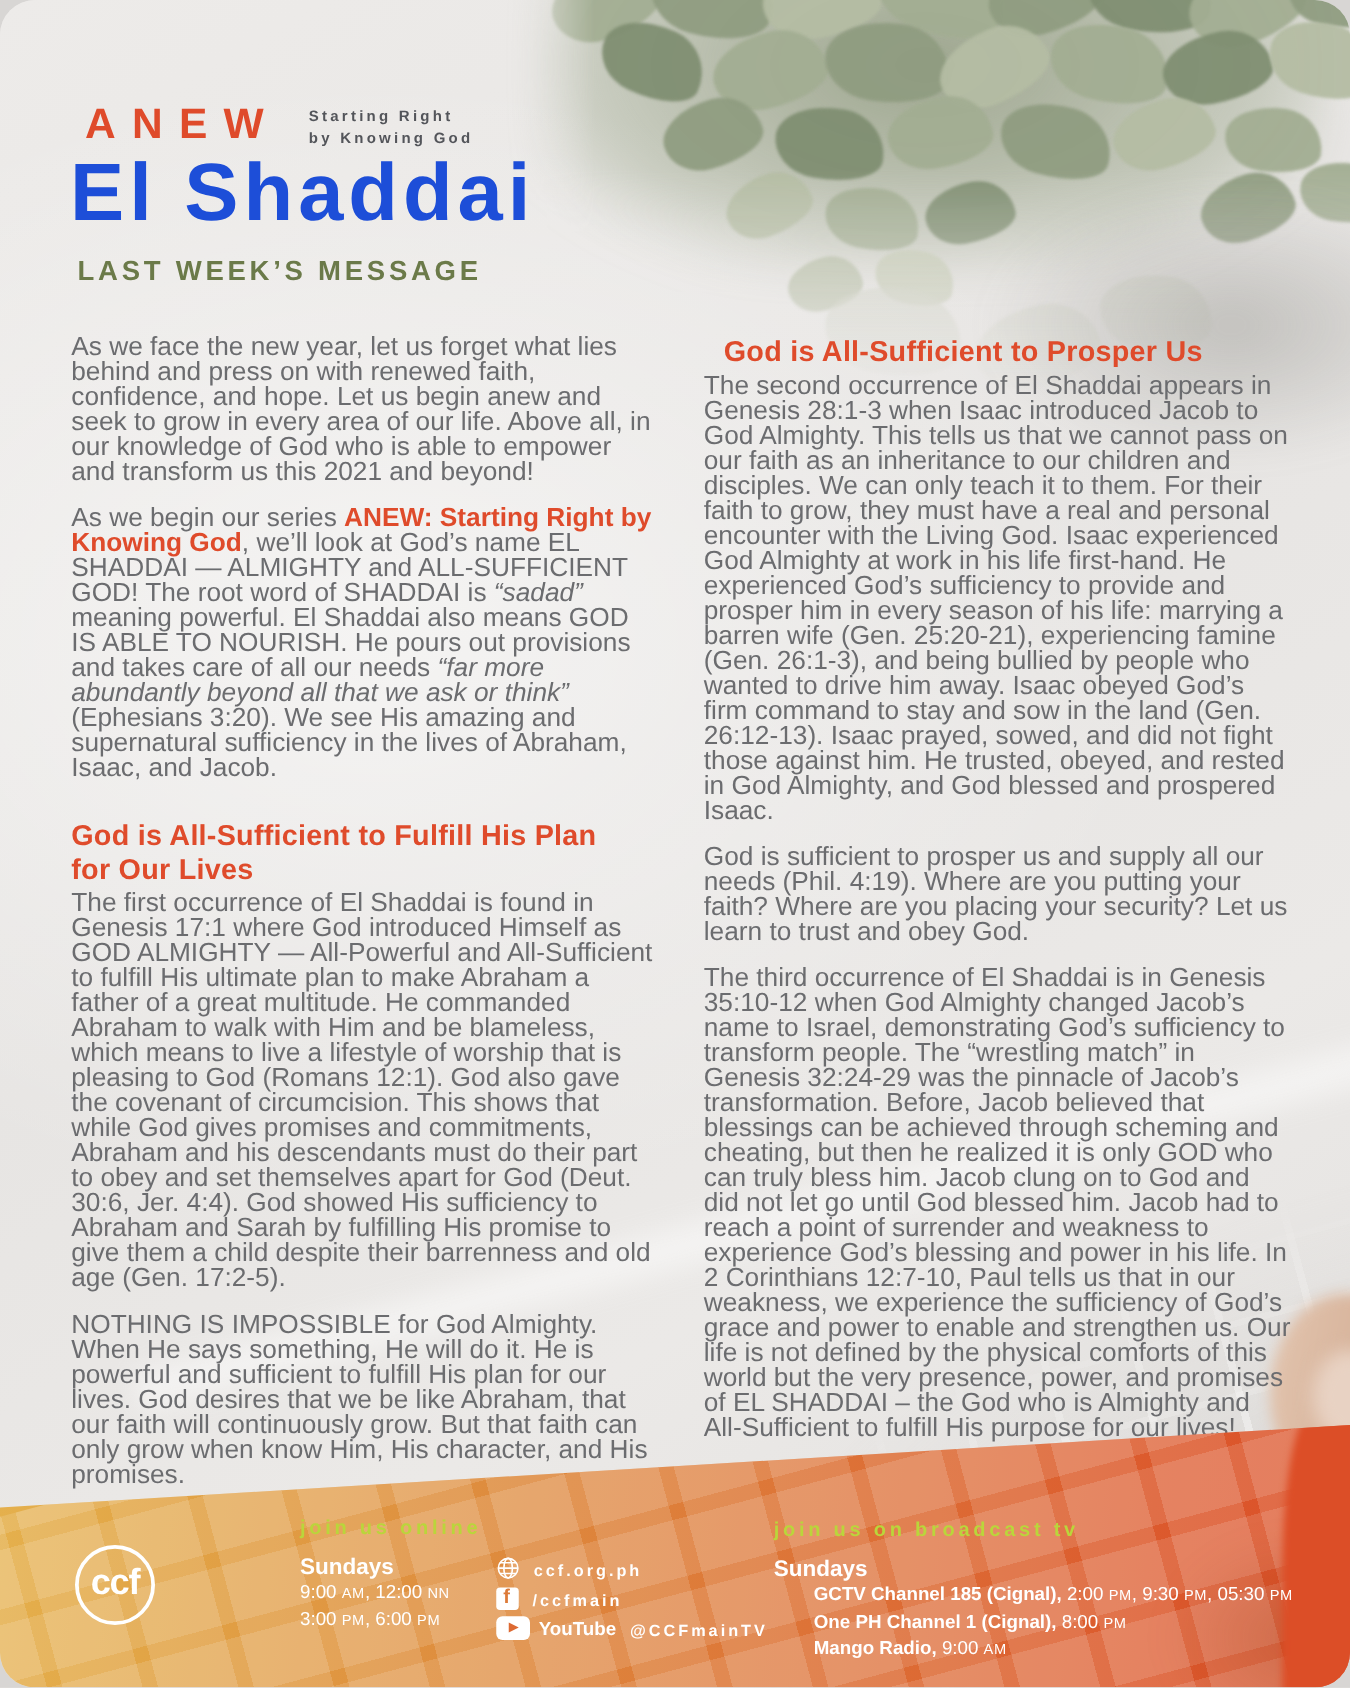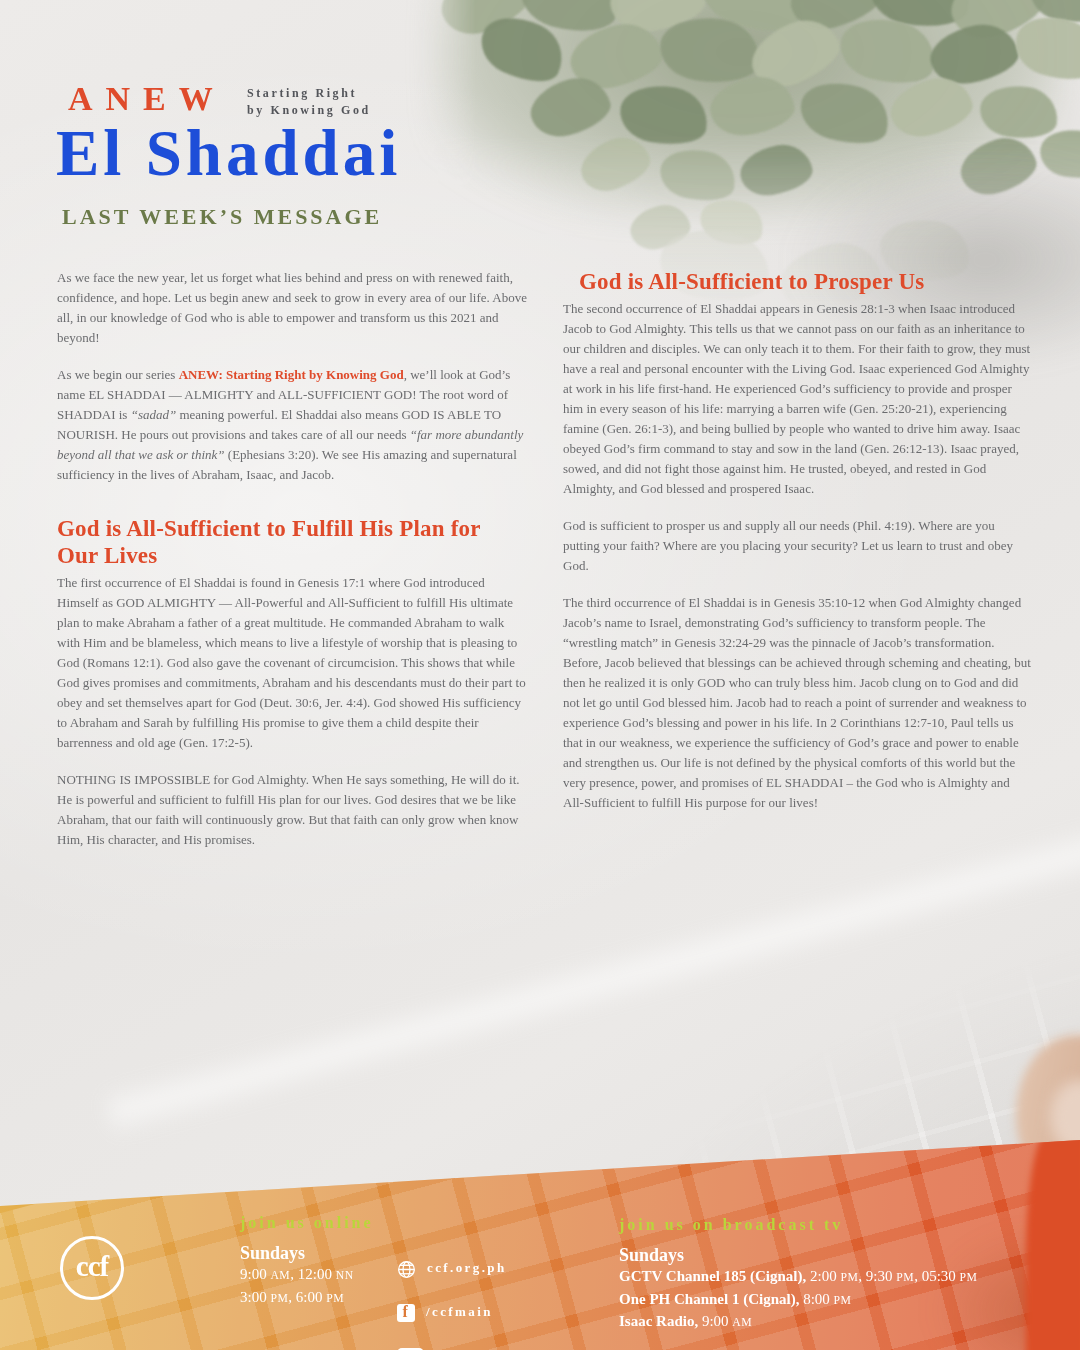--- a/index.html
+++ b/index.html
@@ -1,17 +1,17 @@
 <!DOCTYPE html>
 <html><head>
 <meta charset="utf-8">
 <style>
   html,body{margin:0;padding:0;background:#d8d6d4;}
   .page{position:relative;width:1080px;height:1350px;overflow:hidden;
-        font-family:Liberation Serif, serif;background:#e9e7e5;}
+        font-family:Liberation Sans, sans-serif;background:#e9e7e5;border-radius:28px;}
   
   .bg{position:absolute;inset:0;
       background:
         radial-gradient(900px 650px at 28% 38%, rgba(255,255,255,.55), transparent 70%),
         linear-gradient(150deg,#edebe9 0%,#e7e5e3 45%,#ebe9e7 70%,#e2e0de 100%);}
   
   .plant-outer{position:absolute;left:400px;top:-40px;width:690px;height:390px;
       -webkit-mask-image:linear-gradient(to right, transparent 0%, #000 11%);
       mask-image:linear-gradient(to right, transparent 0%, #000 11%);}
   .plant-inner{position:absolute;inset:0;
@@ -44,28 +44,28 @@
   .tagline{position:absolute;left:247px;top:85px;font-size:12px;font-weight:bold;
       letter-spacing:2.6px;line-height:17px;color:#53555a;}
   .title{position:absolute;left:56px;top:116px;font-size:65px;font-weight:bold;
       letter-spacing:4px;color:#1d4ed8;}
   .subtitle{position:absolute;left:62px;top:204px;font-size:22px;font-weight:bold;
       letter-spacing:3px;color:#6b7a49;}
   
   .col{position:absolute;top:268px;width:470px;display:flex;flex-direction:column;}
   .col-left{left:57px;}
   .col-right{left:563px;}
-  .body-p{font-size:13px;line-height:20px;color:#6b6c6f;margin:0 0 17px;}
+  .body-p{font-size:21px;line-height:20px;color:#6b6c6f;margin:0 0 17px;}
   .sec-h{font-size:23px;font-weight:bold;line-height:27px;color:#df4b2b;margin:13px 0 4px;letter-spacing:.2px;}
   .sec-h:first-child{margin-top:0;margin-left:16px;}
   .col-left .sec-h{max-width:445px;}
   .col-right .sec-h{white-space:nowrap;}
   .run-rb{color:#df4b2b;font-weight:bold;}
   .run-i{font-style:italic;}
-  .run-b{font-weight:bold;}
+  .run-b{font-weight:bold;margin-left:32px;}
   .run-sc{font-size:.78em;letter-spacing:.5px;text-align:right;}
   
   .band{position:absolute;inset:0;clip-path:polygon(0 1206px,1080px 1140px,1080px 1350px,0 1350px);}
   .band-bg{position:absolute;inset:0;
       background:linear-gradient(97deg,#e8bd55 0%,#e2a546 22%,#de8a3d 45%,#dd6f36 68%,#dc5a2d 86%,#db4f28 100%);}
   .band-keys{position:absolute;left:-100px;top:1060px;width:1400px;height:420px;
       transform:rotate(-15deg);opacity:.9;
       background:
         repeating-linear-gradient(90deg, rgba(255,255,255,.16) 0 62px, transparent 62px 74px),
         repeating-linear-gradient(0deg, rgba(255,255,255,.14) 0 46px, transparent 46px 58px);}
@@ -77,21 +77,21 @@
   .logo{position:absolute;left:60px;top:1236px;width:64px;height:64px;border:3.5px solid #fff;
       border-radius:50%;display:flex;align-items:center;justify-content:center;
       color:#fff;font-size:29px;font-weight:bold;letter-spacing:-1px;padding-bottom:3px;box-sizing:border-box;}
   .f-block{position:absolute;color:#fff;}
   .f-online{left:240px;top:1214px;}
   .f-broadcast{left:619px;top:1216px;}
   .f-heading{font-size:16px;font-weight:bold;letter-spacing:3px;color:#bad53b;margin-bottom:11px;}
   .f-day{font-size:18px;font-weight:bold;line-height:21px;}
   .f-line{font-size:15px;line-height:20.5px;}
   .f-social{position:absolute;left:397px;top:1240px;color:#fff;}
-  .s-row{display:flex;align-items:flex-start;height:24px;margin-top:20px;}
+  .s-row{display:flex;align-items:flex-end;height:24px;}
   .s-label{font-size:13px;font-weight:bold;letter-spacing:2.4px;margin-left:11px;}
   .icon-globe{width:19px;height:19px;flex:0 0 19px;}
   .icon-fb{width:18px;height:18px;flex:0 0 18px;background:#fff;border-radius:3px;position:relative;}
   .icon-fb::after{content:"f";position:absolute;left:5.5px;top:-1px;font-weight:bold;font-size:16px;color:#dd7a38;}
   .icon-yt{width:27px;height:19px;flex:0 0 27px;background:#fff;border-radius:5px;position:relative;}
   .icon-yt::after{content:"";position:absolute;left:10px;top:5px;border-left:8px solid #dd6a33;
       border-top:4.5px solid transparent;border-bottom:4.5px solid transparent;}
   .yt-word{font-size:15px;font-weight:bold;margin-left:7px;letter-spacing:0;}
 </style>
 </head>
@@ -202,16 +202,16 @@
         <span class="yt-word">YouTube</span>
         <span class="s-label">@CCFmainTV</span>
       </div>
     </div>
 
     <div class="f-block f-broadcast">
       <div class="f-heading">join us on broadcast tv</div>
       <div class="f-day">Sundays</div>
       <div class="f-line"><span class="run-b">GCTV Channel 185 (Cignal), </span><span>2:00 </span><span class="run-sc">PM</span><span>, 9:30 </span><span class="run-sc">PM</span><span>, 05:30 </span><span class="run-sc">PM</span></div>
       <div class="f-line"><span class="run-b">One PH Channel 1 (Cignal), </span><span>8:00 </span><span class="run-sc">PM</span></div>
-      <div class="f-line"><span class="run-b">Isaac Radio, </span><span>9:00 </span><span class="run-sc">AM</span></div>
+      <div class="f-line"><span class="run-b">Mango Radio, </span><span>9:00 </span><span class="run-sc">AM</span></div>
     </div>
   </div>
 </div>
 
 </body></html>

